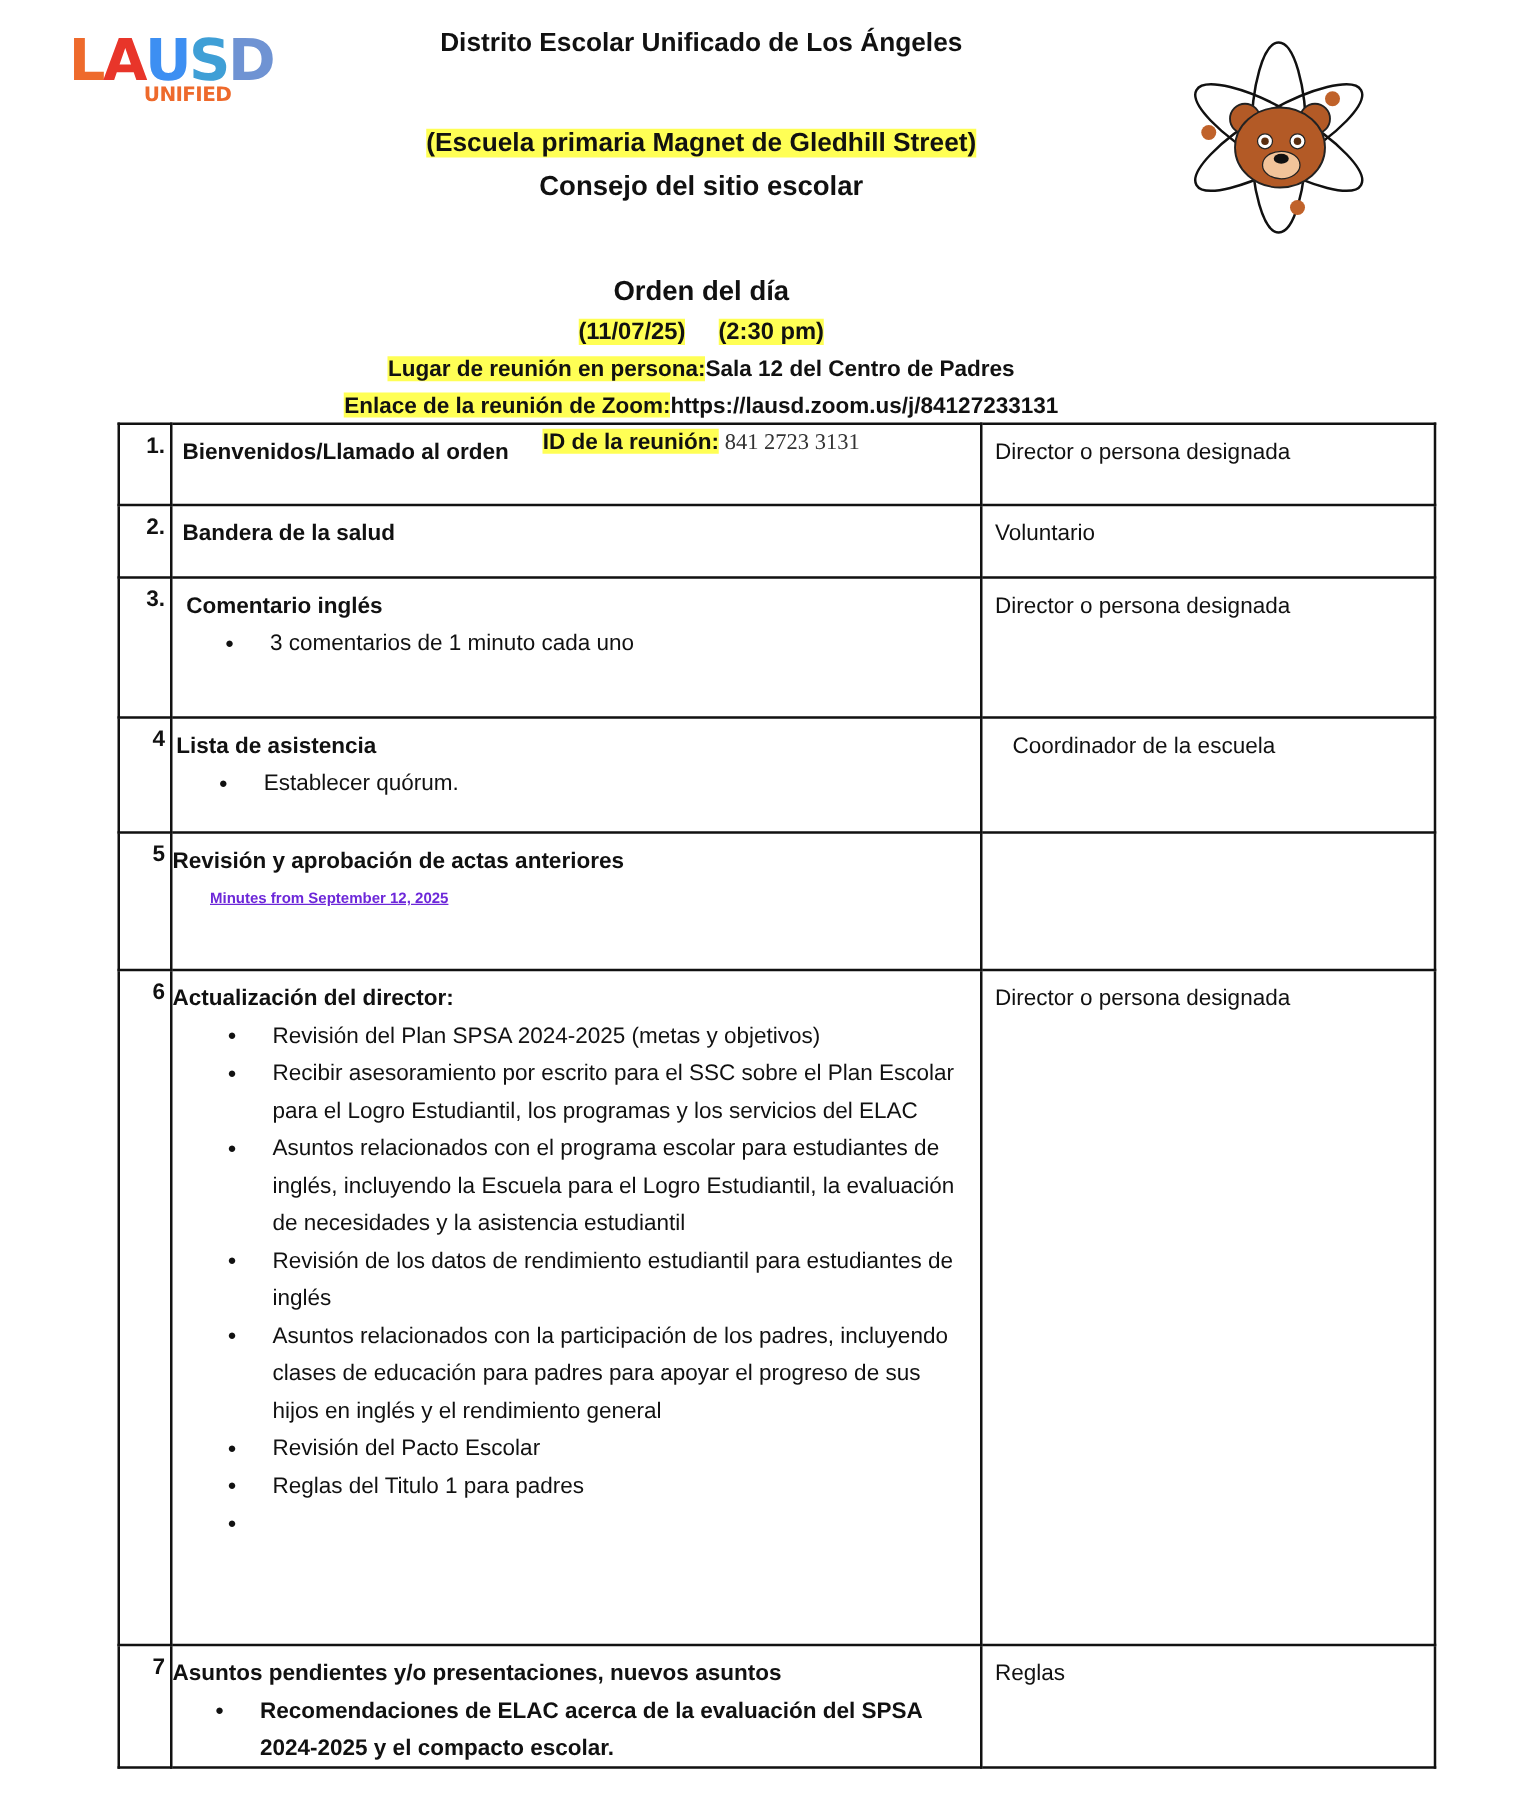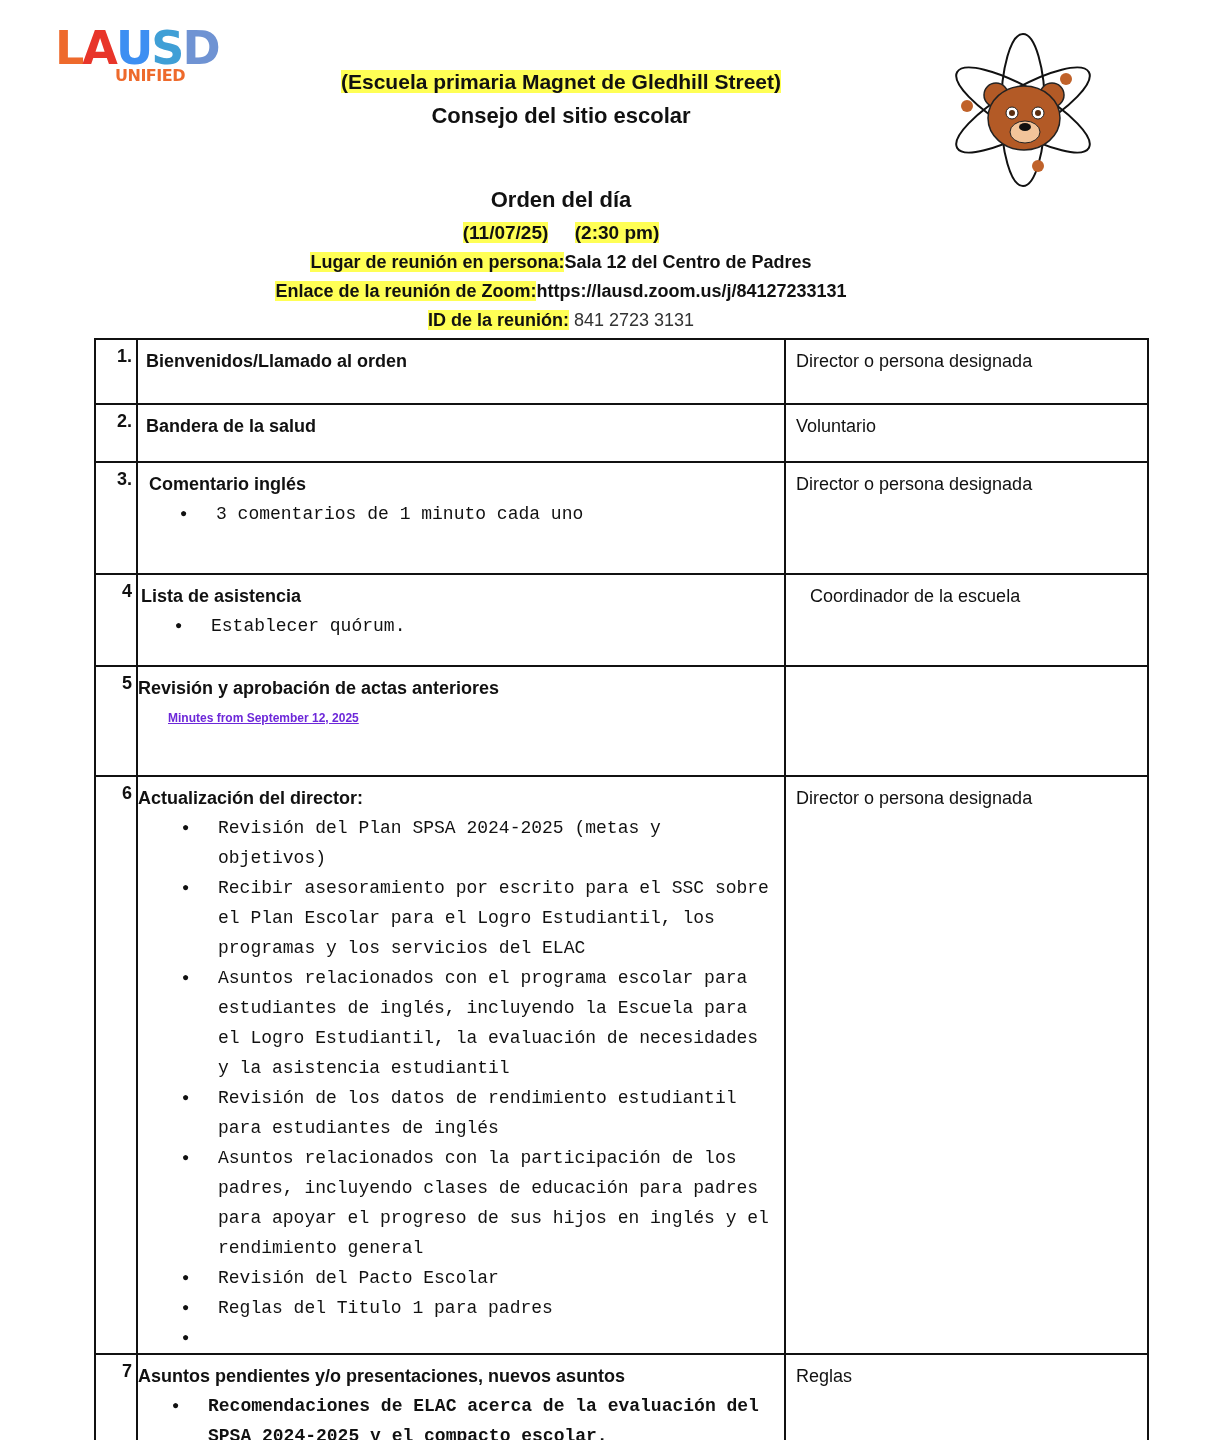--- a/index.html
+++ b/index.html
@@ -10,28 +10,28 @@
   .mascot { position:absolute; left:948px; top:30px; width:150px; height:160px; }
   .header { position:absolute; left:0; top:18px; width:1122px; text-align:center; }
   .h-line { display:block; font-weight:bold; }
   .hl { background:#ffff55; }
   .t1 { font-size:21px; line-height:33px; }
   .t2 { font-size:21px; line-height:33px;margin-top:47px; }
   .t3 { font-size:22px; line-height:36px; }
   .t4 { font-size:22px; line-height:36px; margin-top:48px; }
   .t5 { font-size:19px; line-height:30px; }
   .t6 { font-size:18px; line-height:29px; }
-  .normal-num { font-weight:normal; color:#333; font-family:Liberation Sans, sans-serif; }
+  .normal-num { font-weight:normal; color:#333; font-family:Liberation Serif, serif; }
   table.agenda { position:absolute; left:94px; top:338px; width:1055px; border-collapse:collapse; }
   table.agenda td { border:2px solid #111; vertical-align:top; padding:0; }
   td.num { width:36px; font-weight:bold; font-size:18px; text-align:right; padding:6px 4px 0 0 !important; }
   td.item { width:632px; padding:6px 6px 0 8px !important; }
   td.resp { padding:6px 10px 0 10px !important; font-size:18px; line-height:30px; }
   .item-title { font-weight:bold; font-size:18px; line-height:30px; }
-  ul { margin:0; padding:0 0 0 70px; list-style:none;font-family:Liberation Mono, monospace; }
+  ul { margin:0; padding:0 0 0 70px; list-style:none; }
   ul li { position:relative; font-size:18px; line-height:30px; }
   ul li::before { content:"●"; position:absolute; left:-36px; font-size:12px; }
   ul.b2 { padding-left:80px; }
   ul.b2 li::before { left:-36px; }
   .bold-li { font-weight:bold; }
   a.link { color:#6d28d9; font-weight:bold; text-decoration:underline; font-size:12px; line-height:30px; padding-left:30px; }
 </style>
 </head>
 <body>
 
@@ -58,20 +58,21 @@
   <ellipse cx="76" cy="88" rx="36" ry="32" fill="#b35a26" stroke="#222" stroke-width="1.5"></ellipse>
   <circle cx="64" cy="83" r="6" fill="#fff" stroke="#222"></circle>
   <circle cx="64" cy="83" r="3" fill="#5a2e10"></circle>
   <circle cx="90" cy="83" r="6" fill="#fff" stroke="#222"></circle>
   <circle cx="90" cy="83" r="3" fill="#5a2e10"></circle>
   <ellipse cx="77" cy="102" rx="15" ry="11" fill="#f2c49a" stroke="#222"></ellipse>
   <ellipse cx="77" cy="97" rx="6" ry="4" fill="#111"></ellipse>
 </svg>
 
 <div class="header">
+  <span class="h-line t1">Distrito Escolar Unificado de Los Ángeles</span>
   <span class="h-line t2"><span class="hl">(Escuela primaria Magnet de Gledhill Street)</span></span>
   <span class="h-line t3">Consejo del sitio escolar</span>
   <span class="h-line t4">Orden del día</span>
   <span class="h-line t5"><span class="hl">(11/07/25)</span>&nbsp;&nbsp;&nbsp;&nbsp;&nbsp;<span class="hl">(2:30 pm)</span></span>
   <span class="h-line t6"><span class="hl">Lugar de reunión en persona:</span><span>Sala 12 del Centro de Padres</span></span>
   <span class="h-line t6"><span class="hl">Enlace de la reunión de Zoom:</span><span>https://lausd.zoom.us/j/84127233131</span></span>
   <span class="h-line t6"><span class="hl">ID de la reunión:</span><span class="normal-num"> 841 2723 3131</span></span>
 </div>
 
 <table class="agenda">

